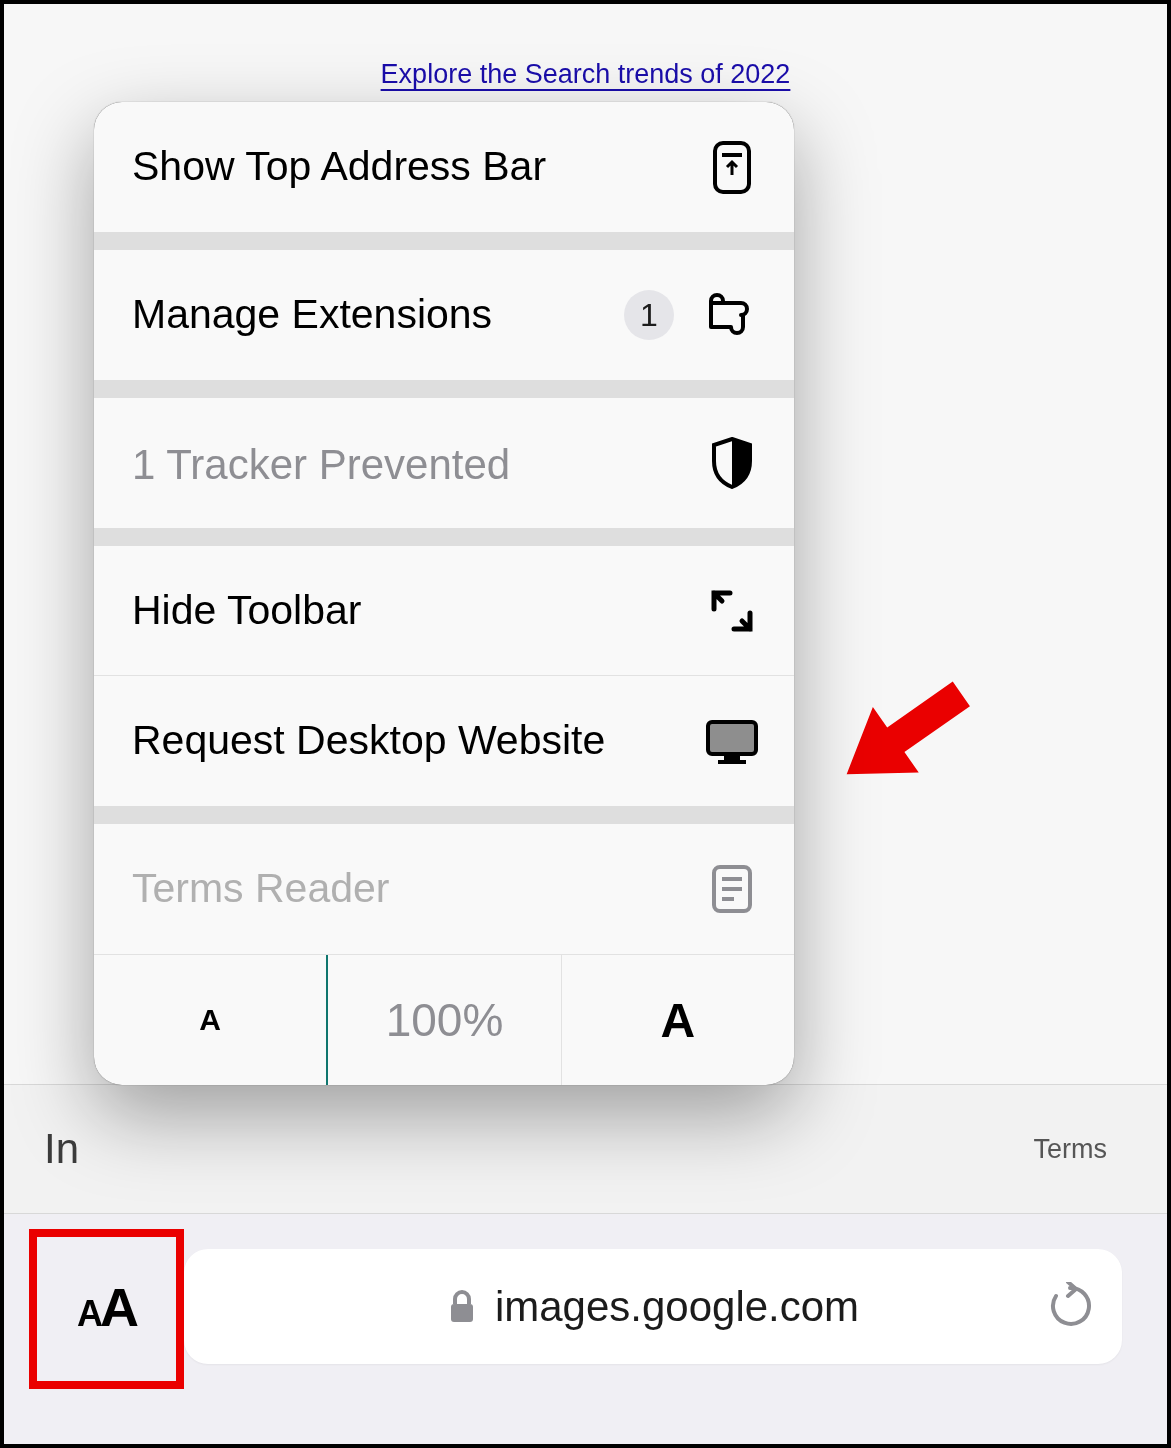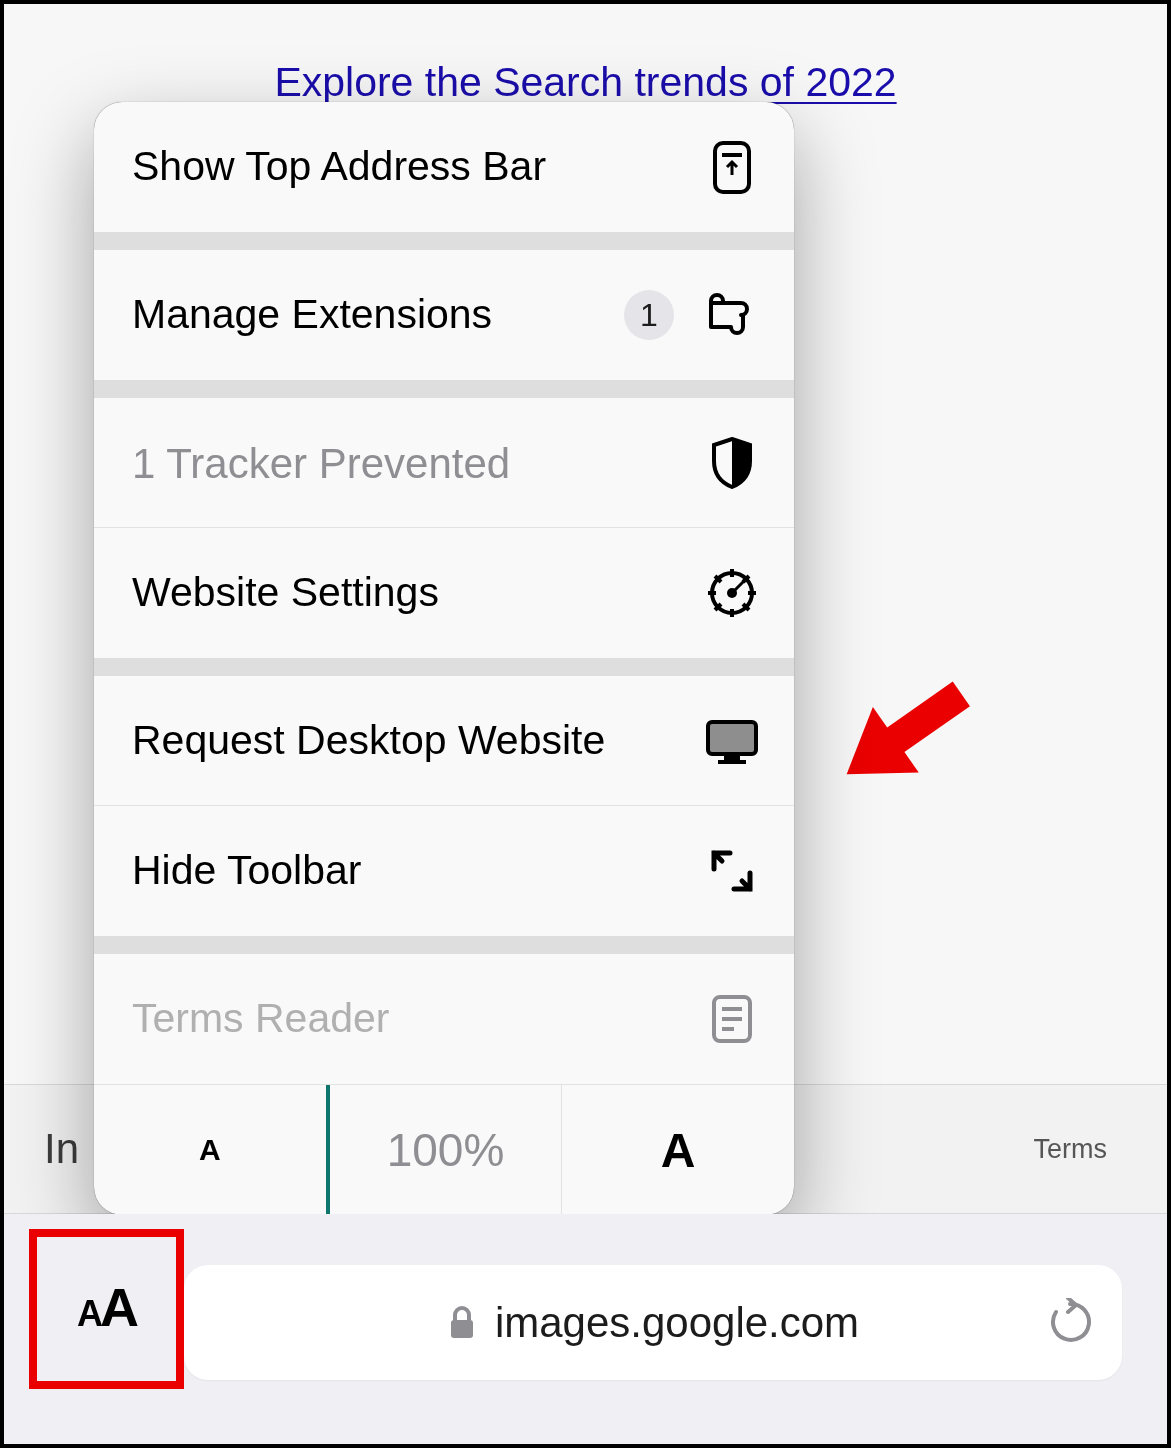--- a/index.html
+++ b/index.html
@@ -11,21 +11,21 @@
     position: relative;
     overflow: hidden;
     border: 4px solid #000;
   }
   .page-link {
     position: absolute;
     top: 55px;
     left: 0;
     width: 100%;
     text-align: center;
-    font-size: 41px;
+    font-size: 27px;
     color: #1a0dab;
   }
   .page-link span { text-decoration: underline; text-decoration-thickness: 2px; text-underline-offset: 6px;}
   .footer-bar {
     position: absolute;
     bottom: 230px;
     left: 0;
     right: 0;
     background: #f2f2f2;
     border-top: 1px solid #d8d8d8;
@@ -82,21 +82,20 @@
     background: #fff;
     border-radius: 24px;
     display: flex;
     align-items: center;
     justify-content: center;
     gap: 18px;
     font-size: 42px;
     color: #1c1c1c;
     box-shadow: 0 1px 2px rgba(0,0,0,0.05);
     position: relative;
-    margin-top: 16px;
   }
   .lock-icon { color: #8e8e93; }
   .reload-btn {
     position: absolute;
     right: 30px;
     color: #8e8e93;
   }
   
   .menu {
     position: absolute;
@@ -160,21 +159,21 @@
   }
   .zoom-cell {
     flex: 1;
     display: flex;
     align-items: center;
     justify-content: center;
     height: 130px;
     font-size: 42px;
     color: #000;
   }
-  .zoom-cell.mid { border-left: 4px solid #0f766e; border-right: 1px solid #e2e2e2; color: #8e8e93; font-size: 46px;}
+  .zoom-cell.mid { border-left: 2px solid #0f766e; border-right: 1px solid #e2e2e2; color: #8e8e93; font-size: 46px;}
   .zoom-cell.small-a { font-size: 30px; font-weight: 700; }
   .zoom-cell.big-a { font-size: 48px; font-weight: 700; }
   .arrow {
     position: absolute;
     top: 650px;
     left: 830px;
     transform: rotate(35deg);
   }
   svg { display: block; }
 </style>
@@ -225,59 +224,39 @@
       <div class="menu-label">
         <div class="menu-sub">1 Tracker Prevented</div>
       </div>
       <div class="menu-icon">
         <svg width="44" height="52" viewBox="0 0 44 52">
             <path d="M22 2 L40 8 V24 C40 38 32 46 22 50 C12 46 4 38 4 24 V8 Z" fill="none" stroke="#000" stroke-width="4"></path>
             <path d="M22 2 L22 50 C32 46 40 38 40 24 V8 Z" fill="#000"></path>
           </svg>
       </div>
     </div>
-    <div class="menu-item">
-      <div class="menu-label">Website Settings</div>
-      <div class="menu-icon">
-        <svg width="50" height="50" viewBox="0 0 50 50">
-            <circle cx="25" cy="25" r="20" fill="none" stroke="#000" stroke-width="4"></circle>
-            <circle cx="25" cy="25" r="5" fill="#000"></circle>
-            <g stroke="#000" stroke-width="4">
-              <line x1="25" y1="1" x2="25" y2="9"></line>
-              <line x1="25" y1="41" x2="25" y2="49"></line>
-              <line x1="1" y1="25" x2="9" y2="25"></line>
-              <line x1="41" y1="25" x2="49" y2="25"></line>
-              <line x1="8" y1="8" x2="14" y2="14"></line>
-              <line x1="36" y1="36" x2="42" y2="42"></line>
-              <line x1="42" y1="8" x2="36" y2="14"></line>
-              <line x1="14" y1="36" x2="8" y2="42"></line>
-            </g>
-            <line x1="25" y1="25" x2="37" y2="13" stroke="#000" stroke-width="3"></line>
-          </svg>
-      </div>
-    </div>
   </div>
   <div class="group-gap"></div>
   <div class="menu-group">
+    <div class="menu-item">
+      <div class="menu-label">Hide Toolbar</div>
+      <div class="menu-icon">
+        <svg width="48" height="48" viewBox="0 0 48 48">
+            <path d="M6 22 L6 6 L22 6 M14 14 L6 6" fill="none" stroke="#000" stroke-width="5" stroke-linecap="round"></path>
+            <path d="M42 26 L42 42 L26 42 M34 34 L42 42" fill="none" stroke="#000" stroke-width="5" stroke-linecap="round"></path>
+          </svg>
+      </div>
+    </div>
     <div class="menu-item">
       <div class="menu-label">Request Desktop Website</div>
       <div class="menu-icon">
         <svg width="56" height="46" viewBox="0 0 56 46">
             <rect x="4" y="4" width="48" height="32" rx="4" fill="#8e8e8e" stroke="#000" stroke-width="4"></rect>
             <rect x="20" y="38" width="16" height="5" fill="#000"></rect>
             <rect x="14" y="42" width="28" height="4" fill="#000"></rect>
-          </svg>
-      </div>
-    </div>
-    <div class="menu-item">
-      <div class="menu-label">Hide Toolbar</div>
-      <div class="menu-icon">
-        <svg width="48" height="48" viewBox="0 0 48 48">
-            <path d="M6 22 L6 6 L22 6 M14 14 L6 6" fill="none" stroke="#000" stroke-width="5" stroke-linecap="round"></path>
-            <path d="M42 26 L42 42 L26 42 M34 34 L42 42" fill="none" stroke="#000" stroke-width="5" stroke-linecap="round"></path>
           </svg>
       </div>
     </div>
   </div>
   <div class="group-gap"></div>
   <div class="menu-group">
     <div class="menu-item">
       <div class="menu-label disabled">Terms Reader</div>
       <div class="menu-icon">
         <svg width="44" height="52" viewBox="0 0 44 52">

